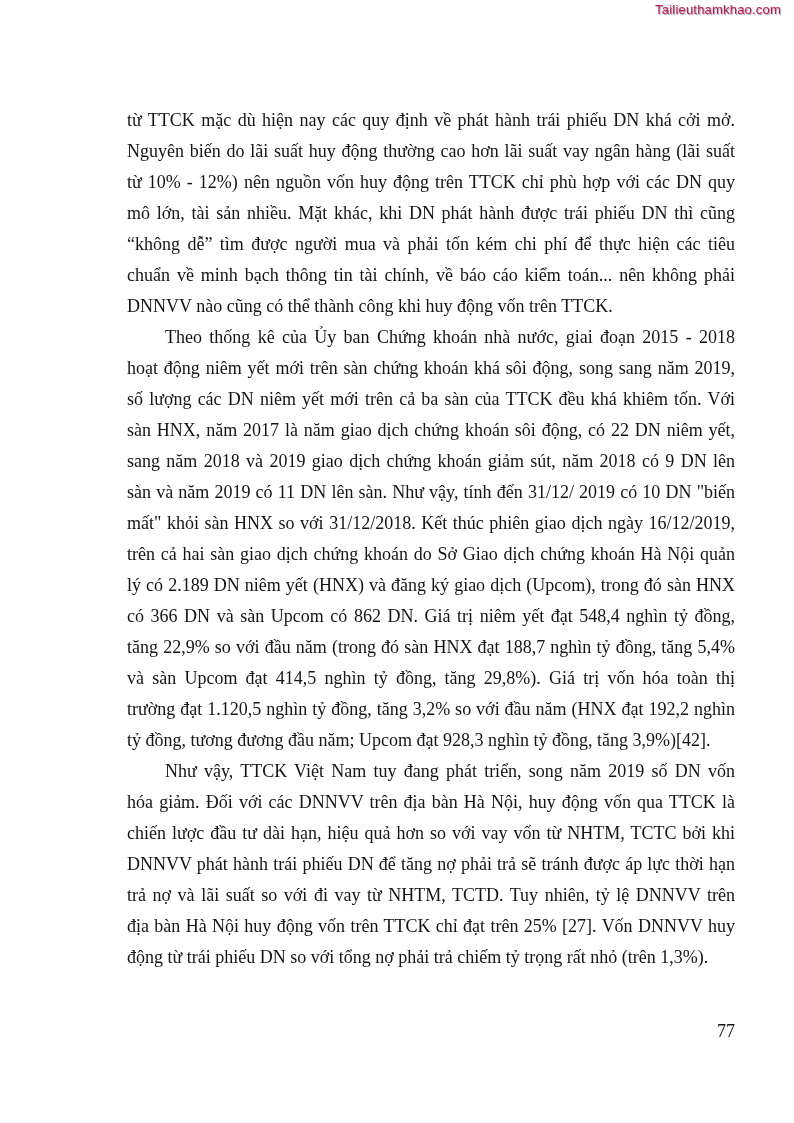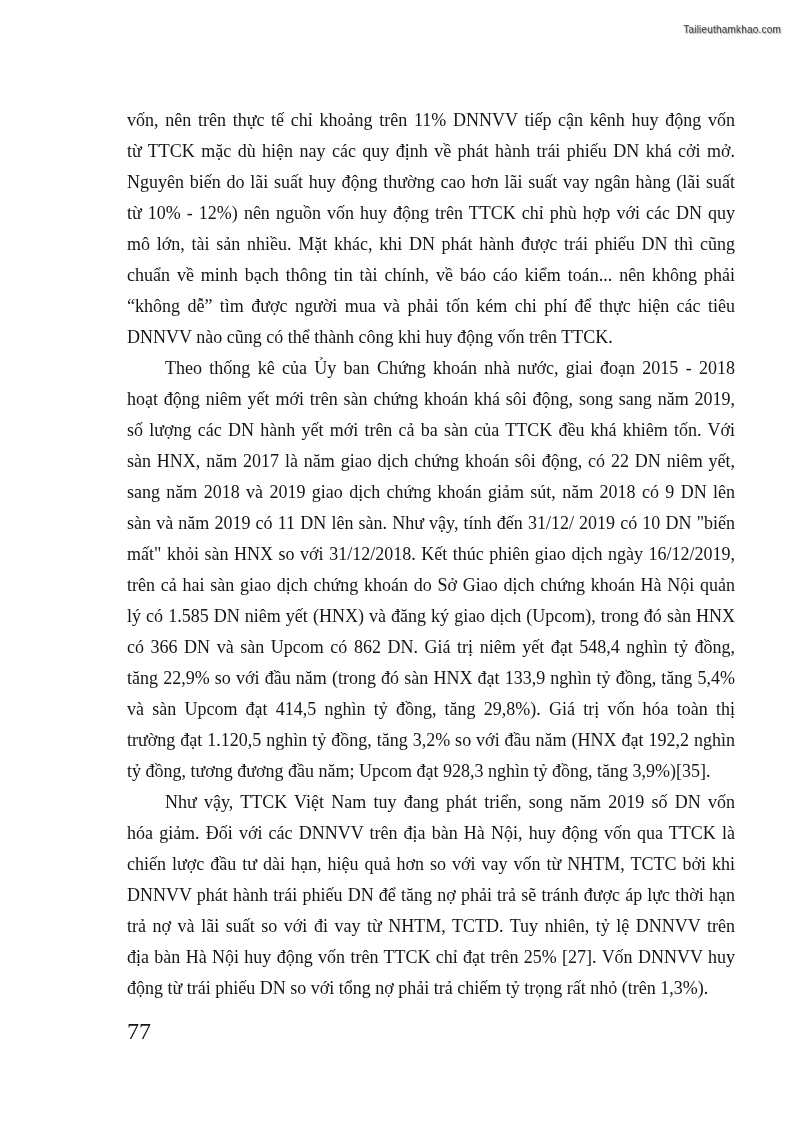--- a/index.html
+++ b/index.html
@@ -11,25 +11,25 @@
     position: relative;
     width: 794px;
     height: 1123px;
     background: #ffffff;
     overflow: hidden;
     font-family: "Liberation Serif", "DejaVu Serif", serif;
     color: #141414;
   }
   .watermark {
     position: absolute;
-    top: 24px;
+    top: 2px;
     right: 13px;
     font-family: "Liberation Sans", sans-serif;
-    font-size: 10px;
-    color: #404040;
+    font-size: 13px;
+    color: #be185d;
     text-shadow: 1px 1px 1px #9e9e9e;
     letter-spacing: 0.2px;
   }
   .doc-body {
     position: absolute;
     top: 105px;
     left: 127px;
     width: 608px;
   }
   .paragraph {
@@ -49,57 +49,56 @@
     font-family: Liberation Serif, serif;
   }
   .line.para-end {
     text-align-last: left;
   }
   .page-footer {
     position: absolute;
     top: 1016px;
     left: 127px;
     width: 608px;
-    text-align: left;
-    font-size: 24px;
+    text-align: right;
+    font-size: 18px;
     line-height: 31px;
   }
 </style>
 </head>
 <body>
 
 <div class="page">
   <div class="watermark">Tailieuthamkhao.com</div>
 
   <div class="doc-body">
       <div class="paragraph">
-        <div class="line">vốn, nên trên thực tế chỉ khoảng trên 11% DNNVV tiếp cận kênh huy động vốn</div>
         <div class="line">từ TTCK mặc dù hiện nay các quy định về phát hành trái phiếu DN khá cởi mở.</div>
         <div class="line">Nguyên biến do lãi suất huy động thường cao hơn lãi suất vay ngân hàng (lãi suất</div>
         <div class="line">từ 10% - 12%) nên nguồn vốn huy động trên TTCK chỉ phù hợp với các DN quy</div>
         <div class="line">mô lớn, tài sản nhiều. Mặt khác, khi DN phát hành được trái phiếu DN thì cũng</div>
+        <div class="line">“không dễ” tìm được người mua và phải tốn kém chi phí để thực hiện các tiêu</div>
         <div class="line">chuẩn về minh bạch thông tin tài chính, về báo cáo kiểm toán... nên không phải</div>
-        <div class="line">“không dễ” tìm được người mua và phải tốn kém chi phí để thực hiện các tiêu</div>
         <div class="line para-end">DNNVV nào cũng có thể thành công khi huy động vốn trên TTCK.</div>
       </div>
       <div class="paragraph">
         <div class="line indented">Theo thống kê của Ủy ban Chứng khoán nhà nước, giai đoạn 2015 - 2018</div>
         <div class="line">hoạt động niêm yết mới trên sàn chứng khoán khá sôi động, song sang năm 2019,</div>
-        <div class="line">số lượng các DN hành yết mới trên cả ba sàn của TTCK đều khá khiêm tốn. Với</div>
+        <div class="line">số lượng các DN niêm yết mới trên cả ba sàn của TTCK đều khá khiêm tốn. Với</div>
         <div class="line">sàn HNX, năm 2017 là năm giao dịch chứng khoán sôi động, có 22 DN niêm yết,</div>
         <div class="line">sang năm 2018 và 2019 giao dịch chứng khoán giảm sút, năm 2018 có 9 DN lên</div>
         <div class="line">sàn và năm 2019 có 11 DN lên sàn. Như vậy, tính đến 31/12/ 2019 có 10 DN "biến</div>
         <div class="line">mất" khỏi sàn HNX so với 31/12/2018. Kết thúc phiên giao dịch ngày 16/12/2019,</div>
         <div class="line">trên cả hai sàn giao dịch chứng khoán do Sở Giao dịch chứng khoán Hà Nội quản</div>
-        <div class="line">lý có 1.585 DN niêm yết (HNX) và đăng ký giao dịch (Upcom), trong đó sàn HNX</div>
+        <div class="line">lý có 2.189 DN niêm yết (HNX) và đăng ký giao dịch (Upcom), trong đó sàn HNX</div>
         <div class="line">có 366 DN và sàn Upcom có 862 DN. Giá trị niêm yết đạt 548,4 nghìn tỷ đồng,</div>
-        <div class="line">tăng 22,9% so với đầu năm (trong đó sàn HNX đạt 133,9 nghìn tỷ đồng, tăng 5,4%</div>
+        <div class="line">tăng 22,9% so với đầu năm (trong đó sàn HNX đạt 188,7 nghìn tỷ đồng, tăng 5,4%</div>
         <div class="line">và sàn Upcom đạt 414,5 nghìn tỷ đồng, tăng 29,8%). Giá trị vốn hóa toàn thị</div>
         <div class="line">trường đạt 1.120,5 nghìn tỷ đồng, tăng 3,2% so với đầu năm (HNX đạt 192,2 nghìn</div>
-        <div class="line para-end">tỷ đồng, tương đương đầu năm; Upcom đạt 928,3 nghìn tỷ đồng, tăng 3,9%)[35].</div>
+        <div class="line para-end">tỷ đồng, tương đương đầu năm; Upcom đạt 928,3 nghìn tỷ đồng, tăng 3,9%)[42].</div>
       </div>
       <div class="paragraph">
         <div class="line indented">Như vậy, TTCK Việt Nam tuy đang phát triển, song năm 2019 số DN vốn</div>
         <div class="line">hóa giảm. Đối với các DNNVV trên địa bàn Hà Nội, huy động vốn qua TTCK là</div>
         <div class="line">chiến lược đầu tư dài hạn, hiệu quả hơn so với vay vốn từ NHTM, TCTC bởi khi</div>
         <div class="line">DNNVV phát hành trái phiếu DN để tăng nợ phải trả sẽ tránh được áp lực thời hạn</div>
         <div class="line">trả nợ và lãi suất so với đi vay từ NHTM, TCTD. Tuy nhiên, tỷ lệ DNNVV trên</div>
         <div class="line">địa bàn Hà Nội huy động vốn trên TTCK chỉ đạt trên 25% [27]. Vốn DNNVV huy</div>
         <div class="line para-end">động từ trái phiếu DN so với tổng nợ phải trả chiếm tỷ trọng rất nhỏ (trên 1,3%).</div>
       </div>

